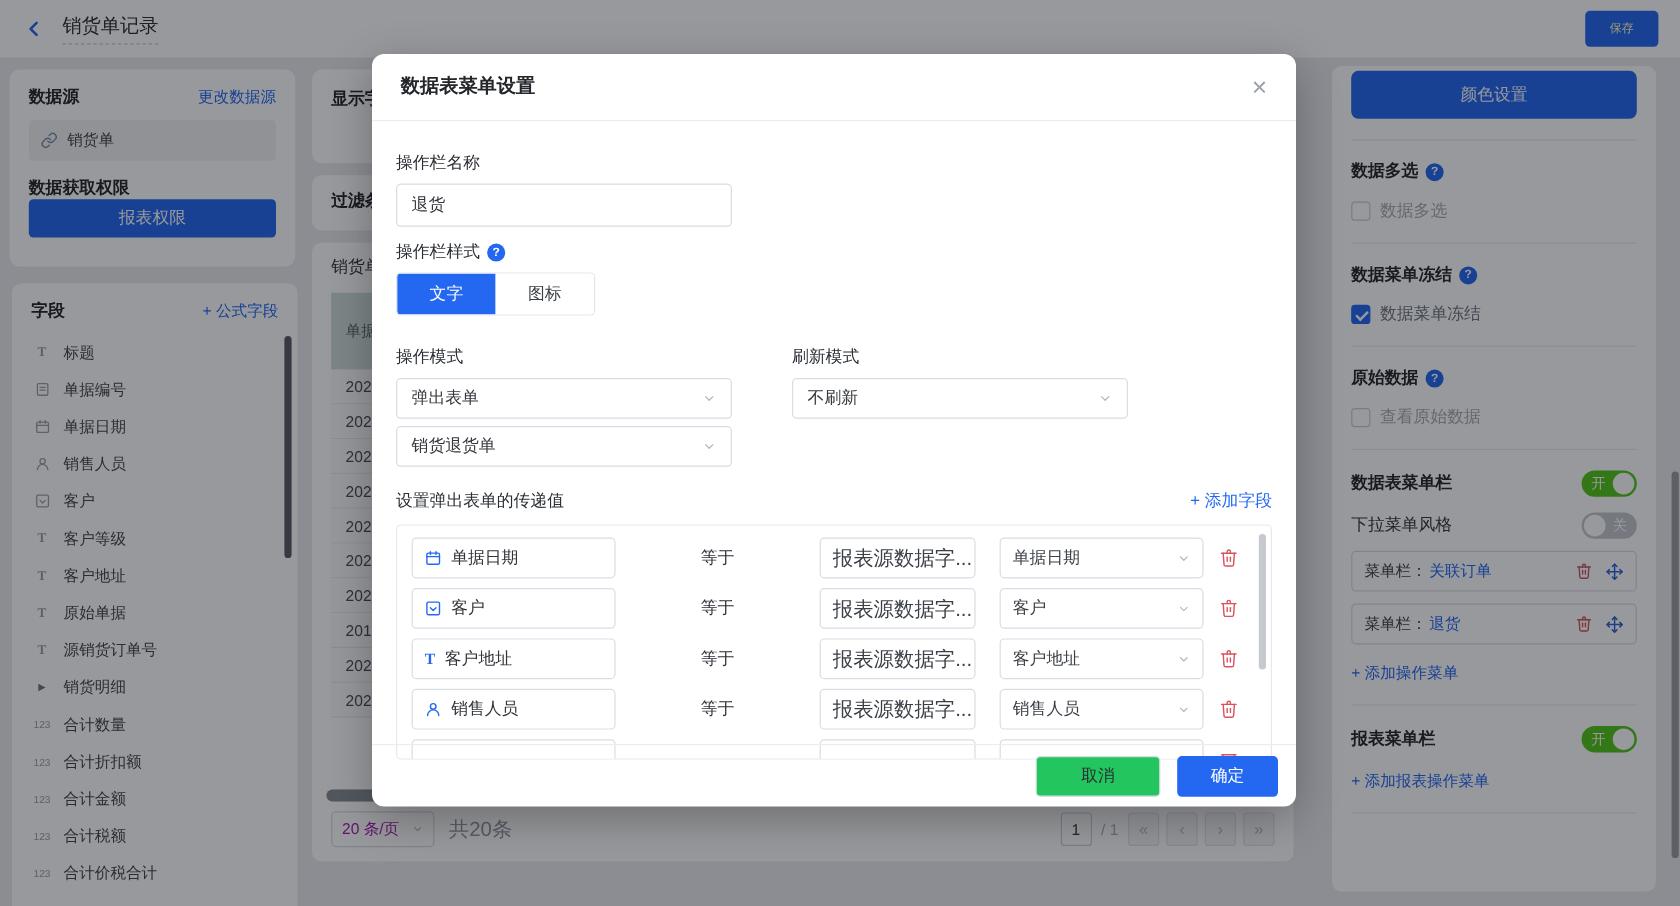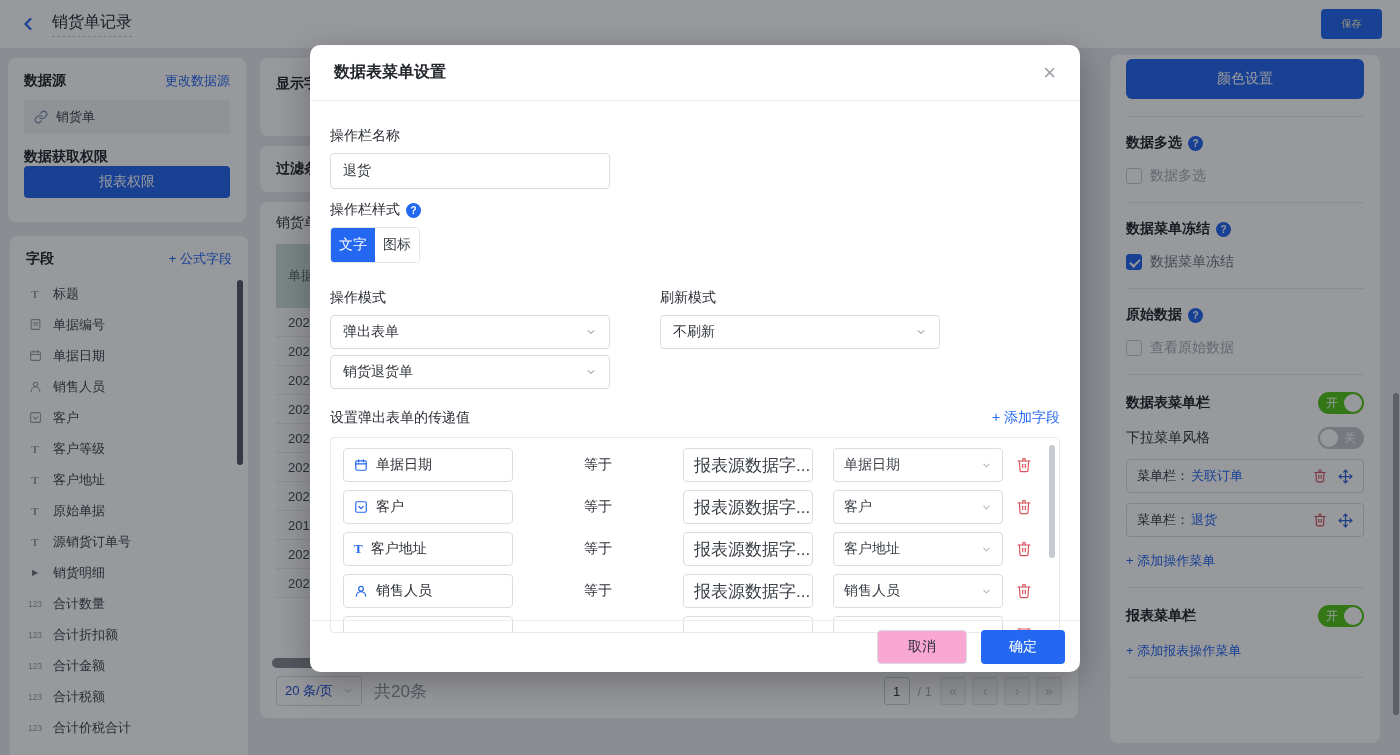--- a/index.html
+++ b/index.html
@@ -40,21 +40,21 @@
   .card-display{left:260px;top:58px;width:818px;height:78px;padding:16px}
   .card-filter{left:260px;top:146px;width:818px;height:46px;padding:13px 16px}
   .card-table{left:260px;top:202px;width:818px;height:516px;padding:12px 16px}
   .tbl-title{font-size:14px;color:#33373d}
   .tbl{margin-top:12px;width:300px}
   .tbl-head{height:64px;background:#cfdeda;color:#5c6b68;font-size:13px;display:flex;align-items:center;padding-left:12px}
   .tbl-row{height:29px;border-bottom:1px solid #e7eaec;font-size:13px;color:#454f58;display:flex;align-items:center;padding-left:12px;background:#fbfcfc}
   .hscroll{position:absolute;left:12px;bottom:50px;width:790px;height:10px;background:#eceff1;border-radius:5px}
   .hthumb{width:92px;height:10px;background:#878d95;border-radius:5px}
   .pager-row{position:absolute;left:16px;right:16px;bottom:12px;height:30px;display:flex;align-items:center;gap:12px}
-  .page-size{width:86px;height:30px;border:1px solid #d7dade;border-radius:4px;display:flex;align-items:center;justify-content:space-between;padding:0 8px;font-size:13px;color:#1d4ed8;background:#fff}
+  .page-size{width:86px;height:30px;border:1px solid #d7dade;border-radius:4px;display:flex;align-items:center;justify-content:space-between;padding:0 8px;font-size:13px;color:#a21caf;background:#fff}
   .total-txt{font-size:17px;color:#9096a0}
   .pager{margin-left:auto;display:flex;align-items:center;gap:6px}
   .page-box{width:26px;height:28px;border:1px solid #ccd1d7;border-radius:3px;display:flex;align-items:center;justify-content:center;font-size:13px;color:#33373d;background:#fff}
   .page-sep{font-size:13px;color:#aab0b8;margin:0 2px}
   .nav-btn{width:26px;height:28px;border:1px solid #e0e3e7;background:#f5f6f8;border-radius:3px;color:#b6bcc4;display:flex;align-items:center;justify-content:center;font-size:14px}
 
   
   .card-right{left:1110px;top:55px;width:270px;height:688px;padding:4px 16px 16px}
   .color-btn{width:100%;height:40px;background:var(--accent);color:#fff;border:none;border-radius:6px;font-size:14px}
   .rdivider{height:1px;background:#e9ebef;margin:17px 0}
@@ -85,40 +85,40 @@
   .m-header{height:56px;display:flex;align-items:center;padding:0 24px;border-bottom:1px solid #ecedf0}
   .m-title{font-size:16px;font-weight:600;color:var(--text)}
   .m-close{margin-left:auto;font-size:22px;color:#9aa0a8;cursor:pointer;line-height:1}
   .m-body{position:relative;padding:14px 20px 0}
   .m-grid{display:grid;grid-template-columns:280px 280px;column-gap:50px}
   .m-label{font-size:14px;color:#2a2e35;margin:12px 0 8px;display:flex;align-items:center;gap:6px}
   .m-label.mt{margin-top:26px}
   .m-input{width:280px;height:36px;border:1px solid var(--border);border-radius:4px;padding:0 12px;font-size:14px;color:#33373d;outline:none}
   .m-input::placeholder{color:#b9bfc7}
   .tab-group{display:flex;width:fit-content;border:1px solid #e3e5e9;border-radius:4px;overflow:hidden}
-  .tab{height:34px;padding:0 8px;display:flex;align-items:center;justify-content:center;font-size:14px;color:#3a3f46;background:#fff;cursor:pointer}
+  .tab{height:34px;padding:0 27px;display:flex;align-items:center;justify-content:center;font-size:14px;color:#3a3f46;background:#fff;cursor:pointer}
   .tab.active{background:var(--accent);color:#fff}
   .color-row{display:flex;align-items:center;gap:20px;margin-top:20px;font-size:14px;color:#2a2e35}
   .color-dot{width:20px;height:20px;border-radius:50%;background:var(--accent);cursor:pointer}
   .m-select{width:280px;height:34px;border:1px solid var(--border);border-radius:4px;display:flex;align-items:center;justify-content:space-between;padding:0 12px;font-size:14px;color:#33373d;margin-bottom:6px;background:#fff;cursor:pointer}
   .chev{color:#b3b9c2;flex:none}
   .transfer-head{display:flex;justify-content:space-between;align-items:center;margin-top:14px}
   .t-label{font-size:14px;color:#2a2e35}
   .add-field{font-size:14px;color:var(--accent);cursor:pointer}
   .vlist{position:relative;margin-top:10px;border:1px solid #e6e8ec;border-radius:4px;height:196px;overflow:hidden;padding:10px 12px 0}
   .vrow{display:flex;align-items:center;margin-bottom:8px}
   .f-box{width:170px;height:34px;border:1px solid #dadde3;border-radius:4px;display:flex;align-items:center;gap:8px;padding:0 10px;font-size:14px;color:#2f3338;background:#fff}
   .f-box .bi{color:var(--accent);display:flex;font-size:11px;font-weight:bold}
   .op{width:170px;text-align:center;font-size:14px;color:#2a2e35}
   .sel-sm{width:130px;height:34px;border:1px solid var(--border);border-radius:4px;display:flex;align-items:center;justify-content:space-between;padding:0 10px;font-size:17px;color:#3a3f46;background:#fff;white-space:nowrap;overflow:hidden}
   .sel-lg{width:170px;height:34px;margin-left:20px;border:1px solid var(--border);border-radius:4px;display:flex;align-items:center;justify-content:space-between;padding:0 10px;font-size:14px;color:#3a3f46;background:#fff}
   .row-trash{margin-left:13px;color:var(--red);display:flex;cursor:pointer}
   .m-scroll{position:absolute;right:4px;top:7px;width:6px;height:113px;background:#c6c9cf;border-radius:3px}
   .m-footer{position:absolute;left:0;right:0;bottom:0;height:52px;border-top:1px solid #ecedf0;display:flex;align-items:center;justify-content:flex-end;gap:14px;padding:0 15px}
-  .btn-cancel{width:90px;height:34px;border:1px solid var(--border);border-radius:4px;background:#f9a8d4;font-size:14px;color:#2a2e35}
+  .btn-cancel{width:104px;height:34px;border:1px solid var(--border);border-radius:4px;background:#22c55e;font-size:14px;color:#2a2e35}
   .btn-ok{width:84px;height:34px;border:none;border-radius:4px;background:var(--accent);color:#fff;font-size:14px}
 
   .page-scroll{position:absolute;right:1px;top:393px;width:6px;height:322px;background:#5c6066;border-radius:3px;z-index:40}
   svg{display:block}
 </style>
 </head>
 <body>
 
 <div class="stage">
 

